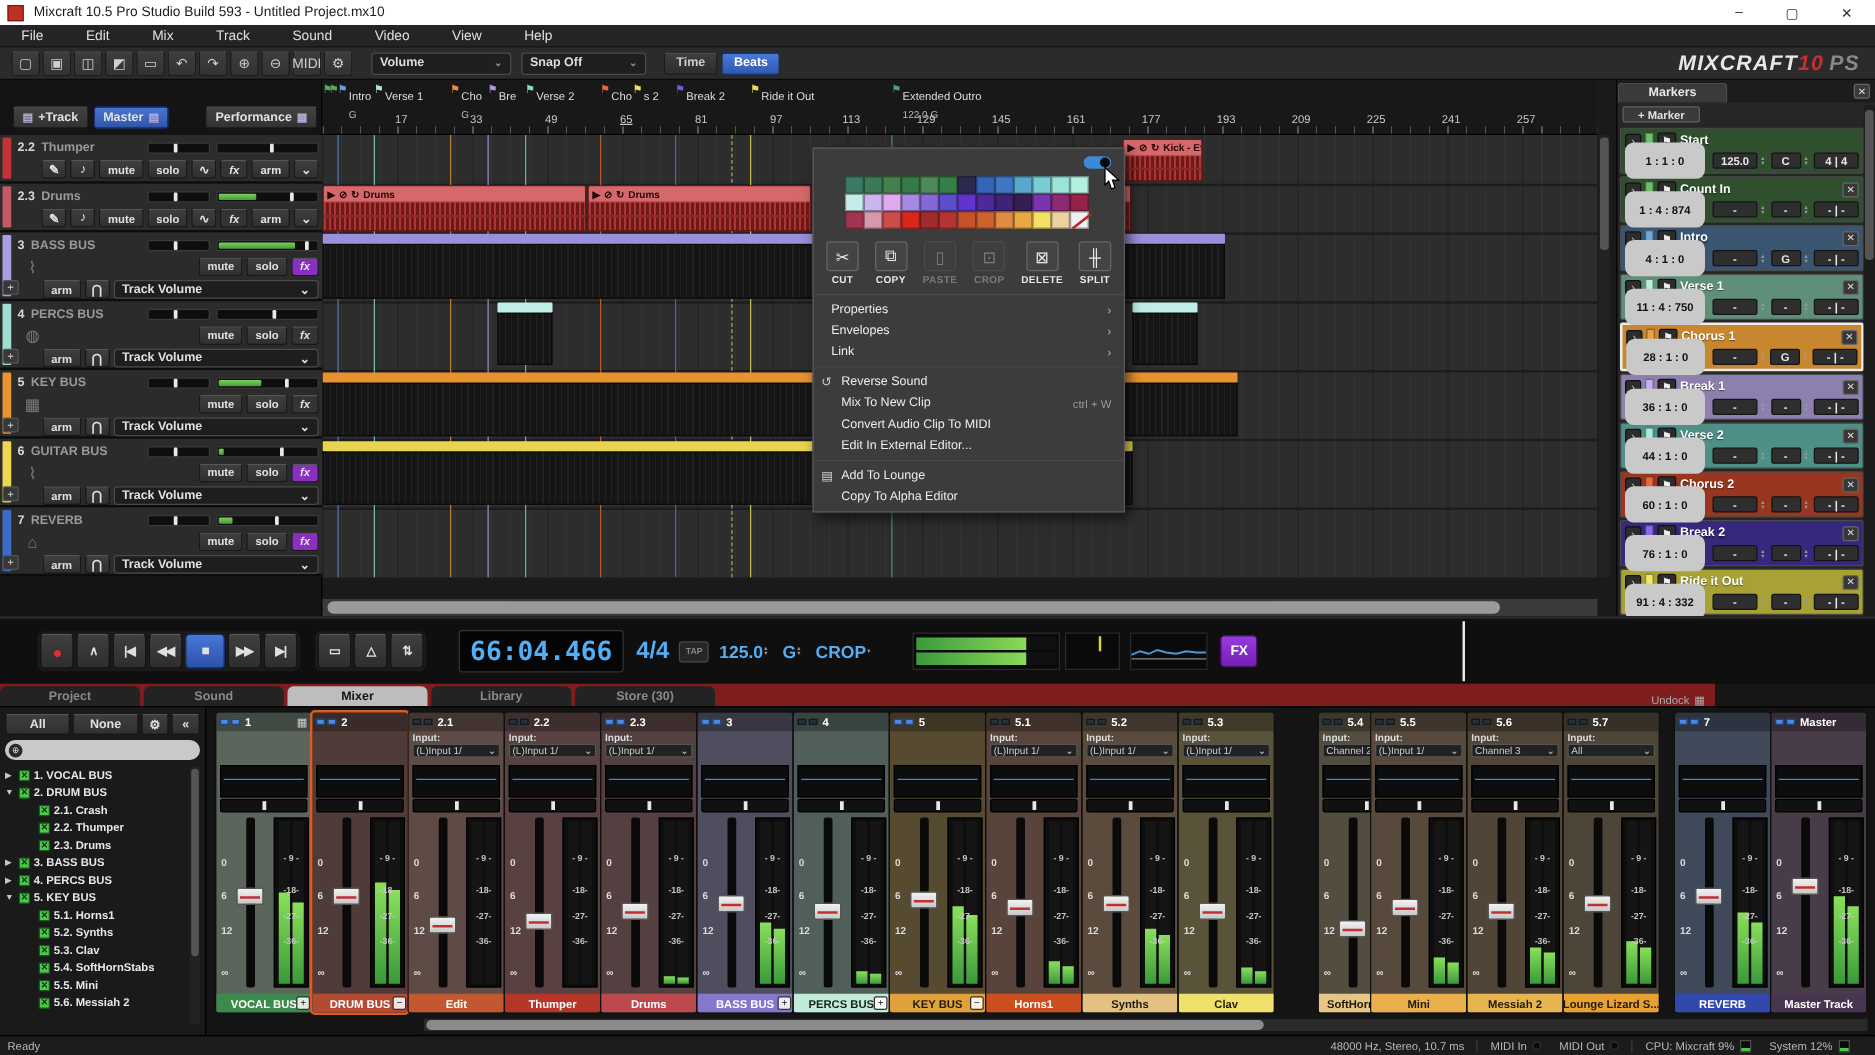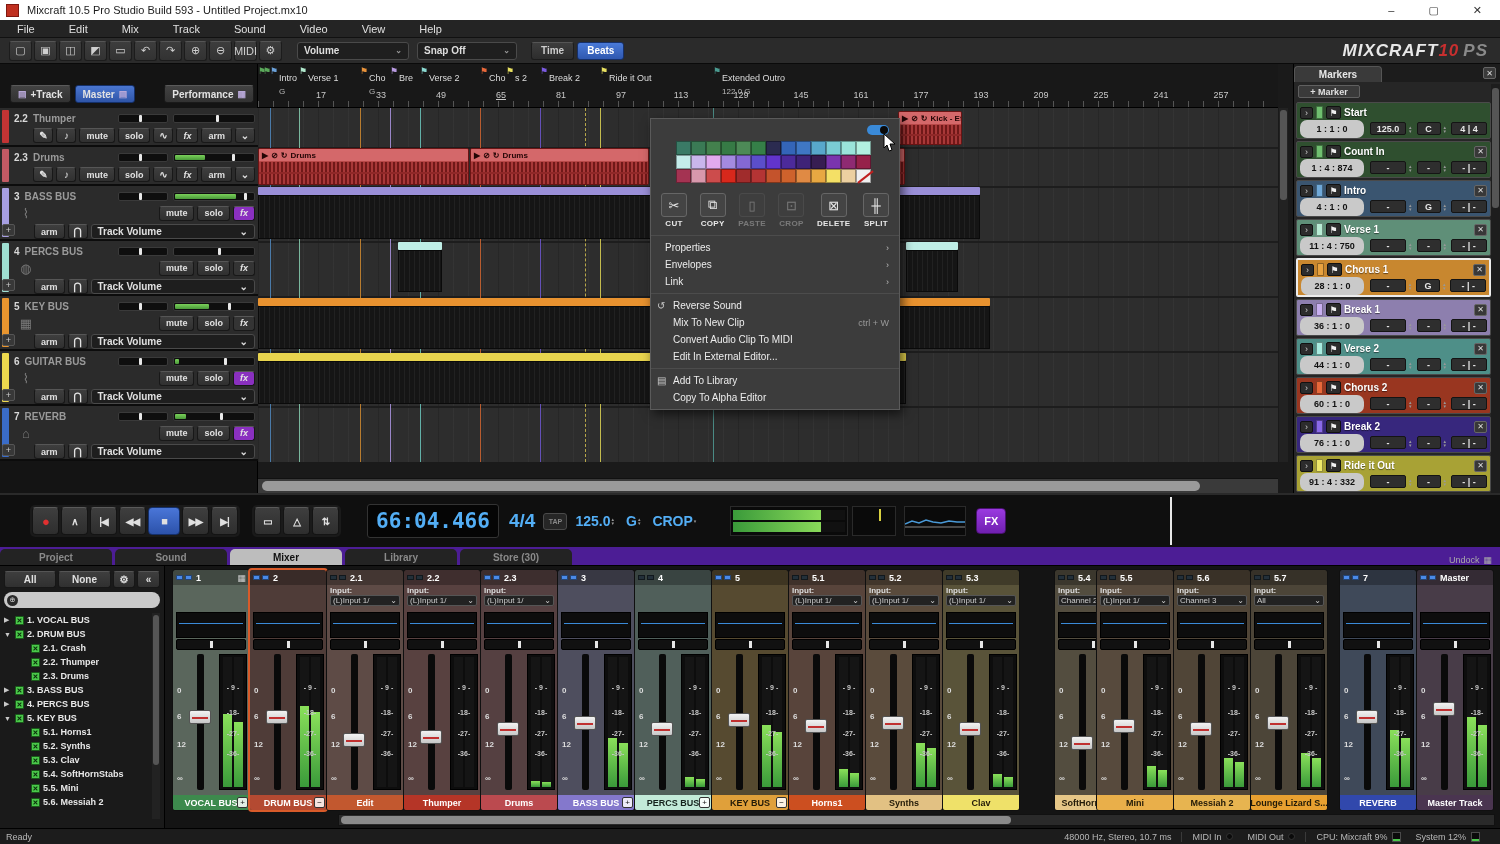--- a/index.html
+++ b/index.html
@@ -91,21 +91,21 @@
   #mk-add{margin:3px 0 3px 4px;width:62px;height:13px;background:#3a3a3a;border:1px solid #606060;border-radius:2px;color:#e0e0e0;font-size:9px;font-weight:bold;display:flex;align-items:center;justify-content:center}
   #mk-list{position:absolute;left:2px;top:38px;width:195px;bottom:0;overflow:hidden}
   .mkrow{margin-bottom:2px;border-radius:2px;padding:2px 3px}
   .mkl1{display:flex;align-items:center;gap:3px;height:15px}
   .mk-exp{width:13px;height:12px;background:#2c2c2c;border:1px solid #111;border-radius:2px;color:#ccc;font-size:9px;display:flex;align-items:center;justify-content:center}
   .mk-chip{width:7px;height:13px;border-radius:1px;border:1px solid rgba(0,0,0,.4)}
   .mk-flag{width:15px;height:13px;background:#2c2c2c;border:1px solid #111;border-radius:2px;color:#f0f0f0;font-size:9px;display:flex;align-items:center;justify-content:center}
   .mk-name{font-size:10px;font-weight:bold;color:#fff;text-shadow:0 1px 1px rgba(0,0,0,.5);flex:1;white-space:nowrap;overflow:hidden}
   .mk-x{width:13px;height:12px;background:#383838;border:1px solid #666;border-radius:2px;color:#ddd;font-size:8px;align-items:center;justify-content:center}
   .mkl2{display:flex;align-items:center;gap:2px;height:15px;margin-top:1px}
-  .mk-pos{width:64px;height:18px;background:#c9c9c9;border-radius:7px;color:#111;font-size:9px;font-weight:bold;display:flex;align-items:center;justify-content:center;white-space:nowrap}
+  .mk-pos{width:64px;height:29px;background:#c9c9c9;border-radius:7px;color:#111;font-size:9px;font-weight:bold;display:flex;align-items:center;justify-content:center;white-space:nowrap}
   .mk-box{height:13px;background:#2e2e2e;border:1px solid #141414;border-radius:2px;color:#e8e8e8;font-size:9px;font-weight:bold;display:flex;align-items:center;justify-content:center}
   .mk-tempo{width:36px;margin-left:4px}.mk-key{width:24px;margin-left:3px}.mk-sig{width:36px;margin-left:3px}
   .spin{display:flex;flex-direction:column;justify-content:center;color:#999;font-size:5px;line-height:4px;margin-left:1px}
   #mk-scroll{position:absolute;right:0;top:20px;bottom:0;width:9px;background:#1d1d1d}
   #mk-scroll .thumb{position:absolute;left:1px;top:4px;width:7px;height:120px;background:#555;border-radius:3px}
 
   
   #ctxmenu{position:absolute;left:650px;top:118px;width:250px;height:292px;background:#3c3c3c;border:1px solid #5a5a5a;box-shadow:3px 4px 10px rgba(0,0,0,.6);z-index:50;padding:4px 0}
   #ctx-toggle{position:absolute;right:10px;top:6px;width:22px;height:10px;border-radius:5px;background:#3a8ad8}
   #ctx-toggle::after{content:"";position:absolute;right:1px;top:1px;width:8px;height:8px;border-radius:4px;background:#0a0a0a}
@@ -140,21 +140,21 @@
   #master-meter{margin-left:34px;width:118px;height:30px;background:#0a0a0a;border:1px solid #2a2a2a;padding:3px 2px;display:flex;flex-direction:column;gap:2px}
   #master-meter .mbar{height:10px;background:#111;position:relative}
   #master-meter .mbar .fill{position:absolute;left:0;top:0;bottom:0;background:linear-gradient(90deg,#3a9a3a,#8ada5a)}
   #master-meter .mline{position:absolute;top:2px;bottom:2px;width:2px;background:#e8e8e8}
   #meter2{margin-left:4px;width:44px;height:30px;background:#0a0a0a;border:1px solid #2a2a2a;position:relative}
   #meter2 .yline{position:absolute;left:60%;top:2px;width:2px;height:12px;background:#d8d040}
   #wave-box{margin-left:8px;width:62px;height:30px;background:#0a0a0a;border:1px solid #2a2a2a}
   #fx-btn{margin-left:10px;width:30px;height:26px;background:linear-gradient(#9a3ae0,#7020b0);border:1px solid #4a1070;border-radius:4px;color:#fff;font-size:11px;font-weight:bold;display:flex;align-items:center;justify-content:center}
 
   
-  #tabsrow{position:absolute;left:0;top:547px;width:1500px;height:18px;background:#4c1d95;display:flex;align-items:flex-end}
+  #tabsrow{position:absolute;left:0;top:547px;width:1372px;height:18px;background:#7f1d1d;display:flex;align-items:flex-end}
   .btab{width:112px;height:16px;margin-right:3px;border-radius:5px 5px 0 0;font-size:10px;font-weight:bold;display:flex;align-items:center;justify-content:center}
   #undock{margin-left:auto;margin-right:8px;color:#aaa;font-size:9px;display:flex;align-items:center;gap:4px}
 
   
   #mixer{position:absolute;left:0;top:565px;width:1500px;height:263px;background:#141414;border-top:1px solid #000}
   #mx-side{position:absolute;left:0;top:0;width:165px;height:263px;background:#1a1a1a;border-right:1px solid #000;padding:5px 4px}
   #mx-side-btns{display:flex;gap:2px}
   .side-btn{height:17px;background:linear-gradient(#3e3e3e,#303030);border:1px solid #171717;border-top-color:#555;border-radius:3px;color:#e0e0e0;font-size:10px;font-weight:bold;display:flex;align-items:center;justify-content:center}
   #sb-all,#sb-none{width:53px}.side-btn.sq{width:23px}
   #mx-search{margin-top:4px;height:16px;background:#c9c9c9;border-radius:8px;display:flex;align-items:center;padding:0 3px}
@@ -1170,21 +1170,21 @@
       <div class="ctx-item">
         <span class="cicon"></span>
         <span>Edit In External Editor...</span>
         <span class="cshort"></span>
       </div>
 
     <div class="ctx-sep"></div>
 
       <div class="ctx-item">
         <span class="cicon">▤</span>
-        <span>Add To Library</span>
+        <span>Add To Lounge</span>
       </div>
 
       <div class="ctx-item">
         <span class="cicon"></span>
         <span>Copy To Alpha Editor</span>
       </div>
 
   </div>
   <svg id="cursor" width="14" height="20">
       <polygon points="1,1 1,15 4,12 6,18 9,17 7,11 12,11" fill="#ffffff" stroke="#000" stroke-width="1"></polygon>

